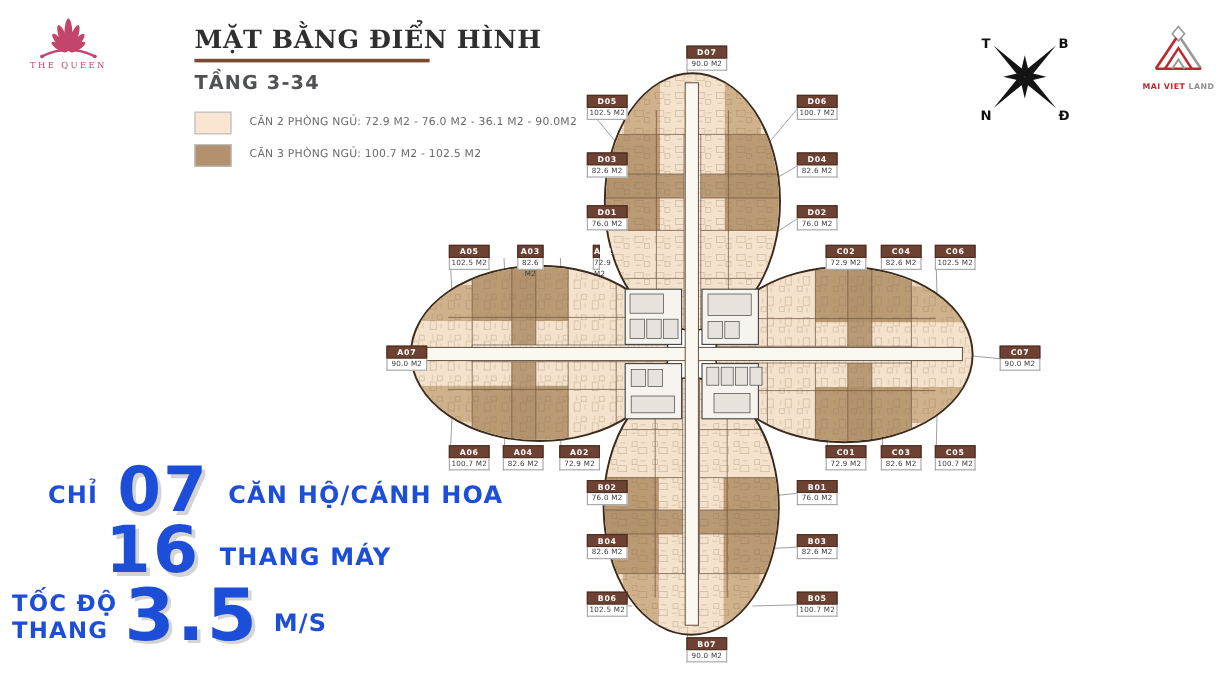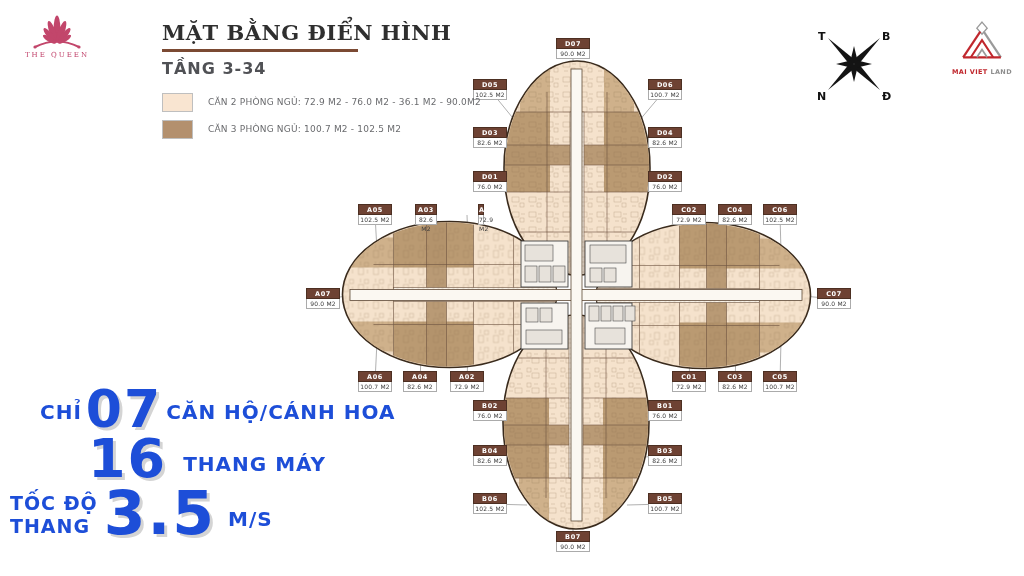--- a/index.html
+++ b/index.html
@@ -31,37 +31,37 @@
   .compass { position:absolute; left:806px; top:24px; }
 
   
   .mvl-logo { position:absolute; left:946px; top:20px; width:72px; text-align:center; }
   .mvl-text { font-size:6.5px; font-weight:bold; letter-spacing:.4px; margin-top:2px; white-space:nowrap; }
   .mvl-red { color:#C0272D; }
   .mvl-gray { color:#8E8E8E; }
 
   
   #plan-svg { position:absolute; left:0; top:0; width:1024px; height:576px; }
-  #labels-layer { position:absolute; left:0; top:0; width:812px; height:576px; pointer-events:none; }
+  #labels-layer { position:absolute; left:16px; top:0; width:812px; height:576px; pointer-events:none; }
   .unit-label { position:absolute; width:34px; }
   .unit-code {
     height:11px; line-height:11px; background:#6E4233; border:1px solid #4C2F22;
     color:#fff; font-size:6.5px; font-weight:bold; text-align:center; letter-spacing:.6px;
   }
   .unit-area {
     height:10px; line-height:9px; background:#fff; border:1px solid #ABABAB; border-top:none;
     color:#3C3C3C; font-size:6px; text-align:center; letter-spacing:.2px;
   }
 
   
   .stat-row { position:absolute; display:flex; align-items:center; color:#1d4ed8; }
   .stat-prefix, .stat-suffix { font-size:20px; font-weight:600; letter-spacing:1px; white-space:nowrap; }
   .stat-value { font-weight:800; letter-spacing:2px; text-shadow:3px 3px 0 #D4D4D4; line-height:1; }
   #stat-apartments { left:40px; top:383px; }
-  #stat-apartments .stat-value { font-size:52px; margin:0 4px; }
+  #stat-apartments .stat-value { font-size:52px; margin:0 16px; }
   #stat-apartments .stat-prefix, #stat-apartments .stat-suffix { margin-top:6px; }
   #stat-elevators { left:88px; top:432px; }
   #stat-elevators .stat-value { font-size:54px; margin-right:16px; }
   #stat-elevators .stat-suffix { margin-top:10px; }
   #stat-speed { left:10px; top:483px; }
   .stat-prefix-stack { display:flex; flex-direction:column; font-size:19px; font-weight:600; letter-spacing:1px; line-height:1.2; margin-top:4px; }
   #stat-speed .stat-value { font-size:60px; margin:0 12px 0 6px; }
   #stat-speed .stat-suffix { margin-top:12px; }
 </style>
 </head>

